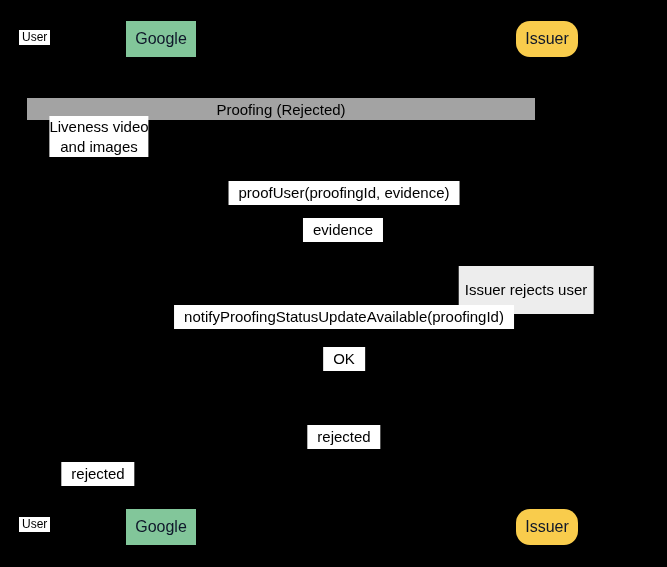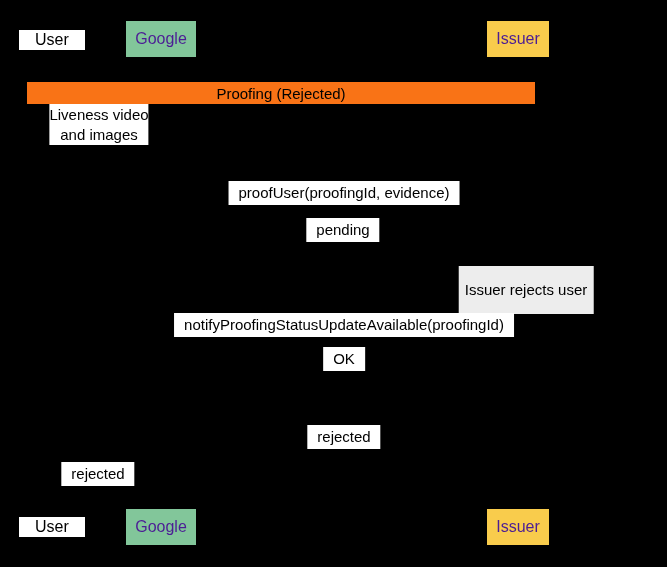--- a/index.html
+++ b/index.html
@@ -28,73 +28,73 @@
   .lifeline.google { left: 160px; }
   .lifeline.issuer { left: 525px; }
 
   
   .actor-box {
     position: absolute;
     display: flex;
     align-items: center;
     justify-content: center;
     font-size: 16px;
-    color: #4c1d95;
+    color: #0f172a;
   }
   .actor-box.google { background: #82C69A; left: 126px; width: 70px; height: 36px; }
-  .actor-box.issuer { background: #F9CC4C; left: 487px; width: 62px; height: 36px; }
+  .actor-box.issuer { background: #F9CC4C; left: 516px; width: 62px; height: 36px; border-radius: 14px; }
   .actor-box.top    { top: 21px; }
   .actor-box.bottom { top: 509px; }
 
   .actor-name {
     position: absolute;
     background: #FFFFFF;
-    font-size: 16px;
+    font-size: 12px;
     line-height: 1.1;
-    padding: 1px 16px;
+    padding: 1px 3px;
     left: 19px;
   }
   .actor-name.top    { top: 30px; }
   .actor-name.bottom { top: 517px; }
 
   
   .divider {
     position: absolute;
     left: 27px;
-    top: 82px;
+    top: 98px;
     width: 508px;
     height: 22px;
-    background: #f97316;
+    background: #a3a3a3;
     display: flex;
     align-items: center;
     justify-content: center;
     font-size: 15px;
   }
 
   
   .msg {
     position: absolute;
     background: #FFFFFF;
     font-size: 15px;
     line-height: 1.3;
     padding: 2px 10px;
     text-align: center;
     white-space: pre-line;
     transform: translateX(-50%);
   }
-  .msg.liveness   { left: 99px;  top: 104px; padding: 1px 0; }
+  .msg.liveness   { left: 99px;  top: 116px; padding: 1px 0; }
   .msg.proof-user { left: 344px; top: 181px; }
   .msg.pending    { left: 343px; top: 218px; }
   .msg.note {
     left: 526px; top: 266px;
     background: #EDEDED;
     padding: 14px 6px;
     white-space: nowrap;
   }
-  .msg.notify     { left: 344px; top: 313px; }
+  .msg.notify     { left: 344px; top: 305px; }
   .msg.ok         { left: 344px; top: 347px; }
   .msg.get-status { left: 343px; top: 386px; }
   .msg.rejected-reply { left: 344px; top: 425px; }
   .msg.rejected-user  { left: 98px;  top: 462px; }
 </style>
 </head>
 <body>
 
 <div class="stage">
 
@@ -112,21 +112,21 @@
 
   <div class="divider">
     <span>Proofing (Rejected)</span>
   </div>
 
   <div class="msg liveness">Liveness video
 and images</div>
 
   <div class="msg proof-user">proofUser(proofingId, evidence)</div>
 
-  <div class="msg pending">pending</div>
+  <div class="msg pending">evidence</div>
 
   <div class="msg note">Issuer rejects user</div>
 
   <div class="msg notify">notifyProofingStatusUpdateAvailable(proofingId)</div>
 
   <div class="msg ok">OK</div>
 
 
   <div class="msg rejected-reply">rejected</div>
 

